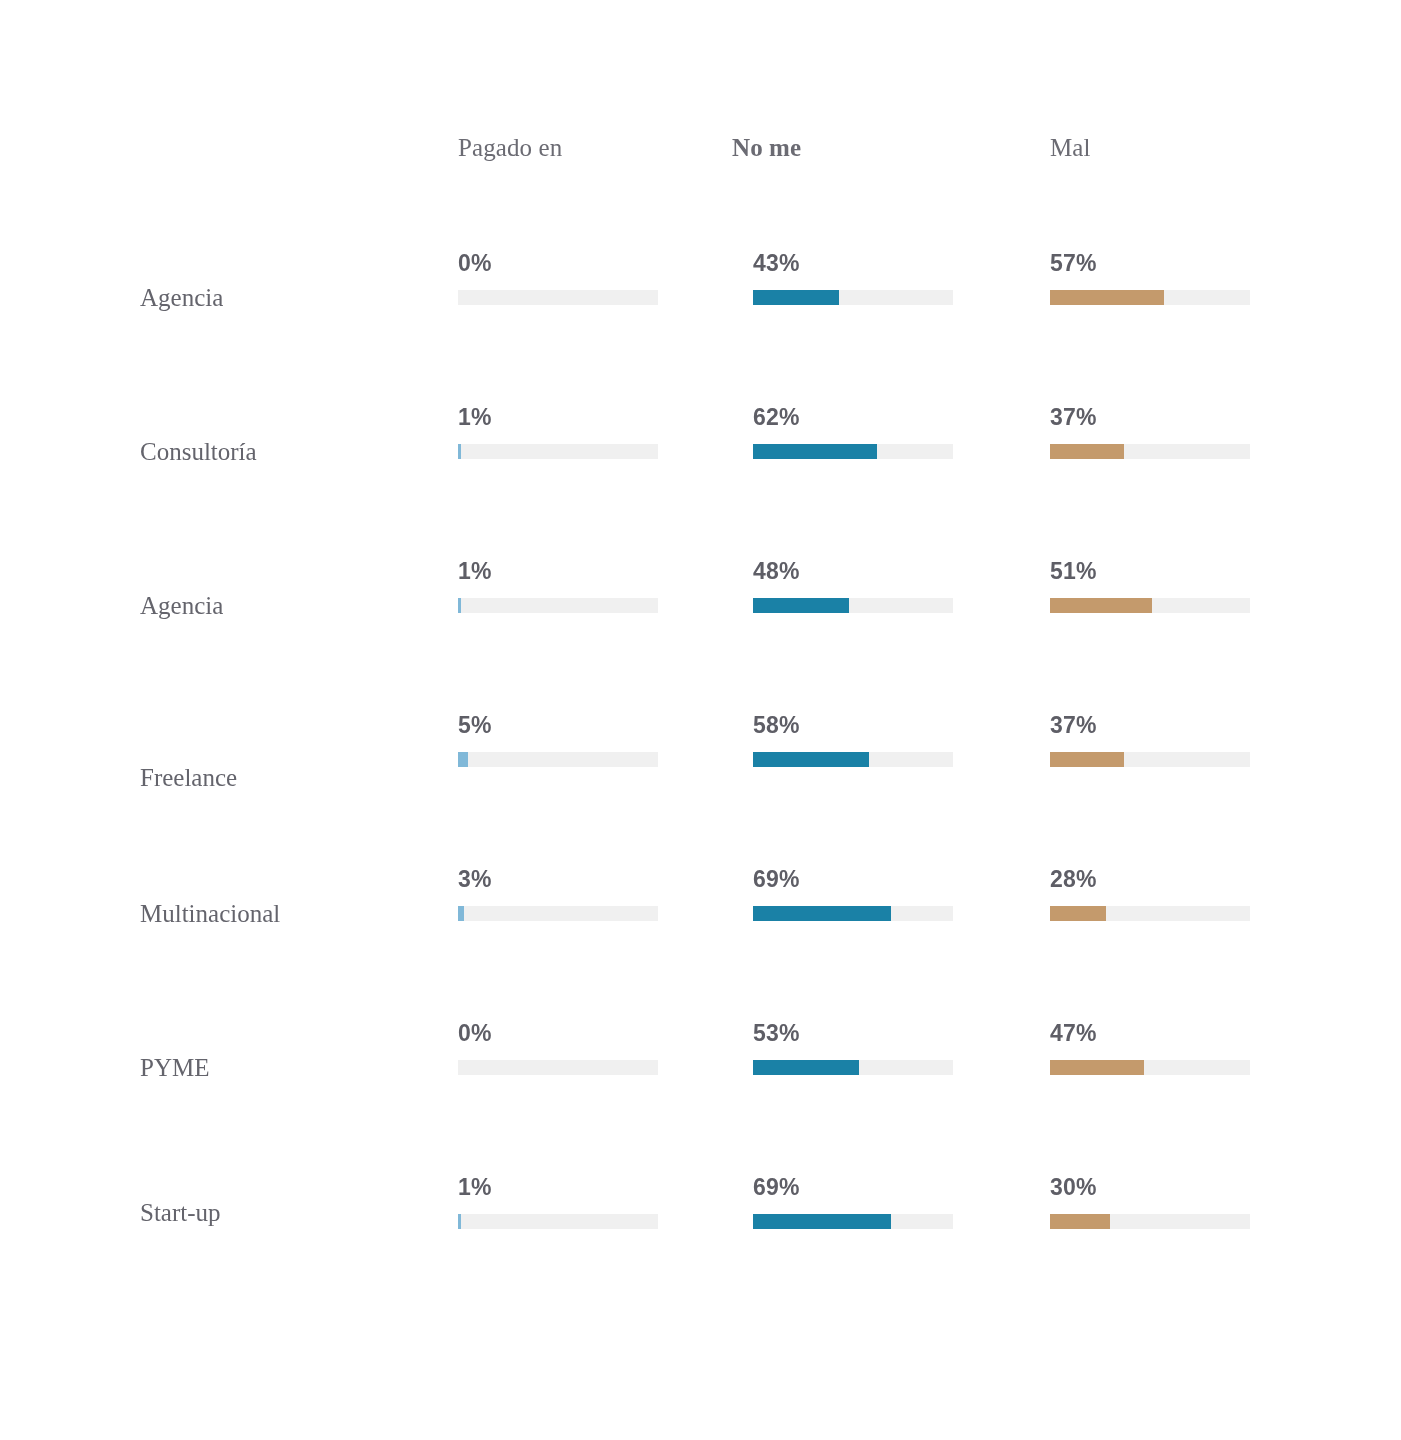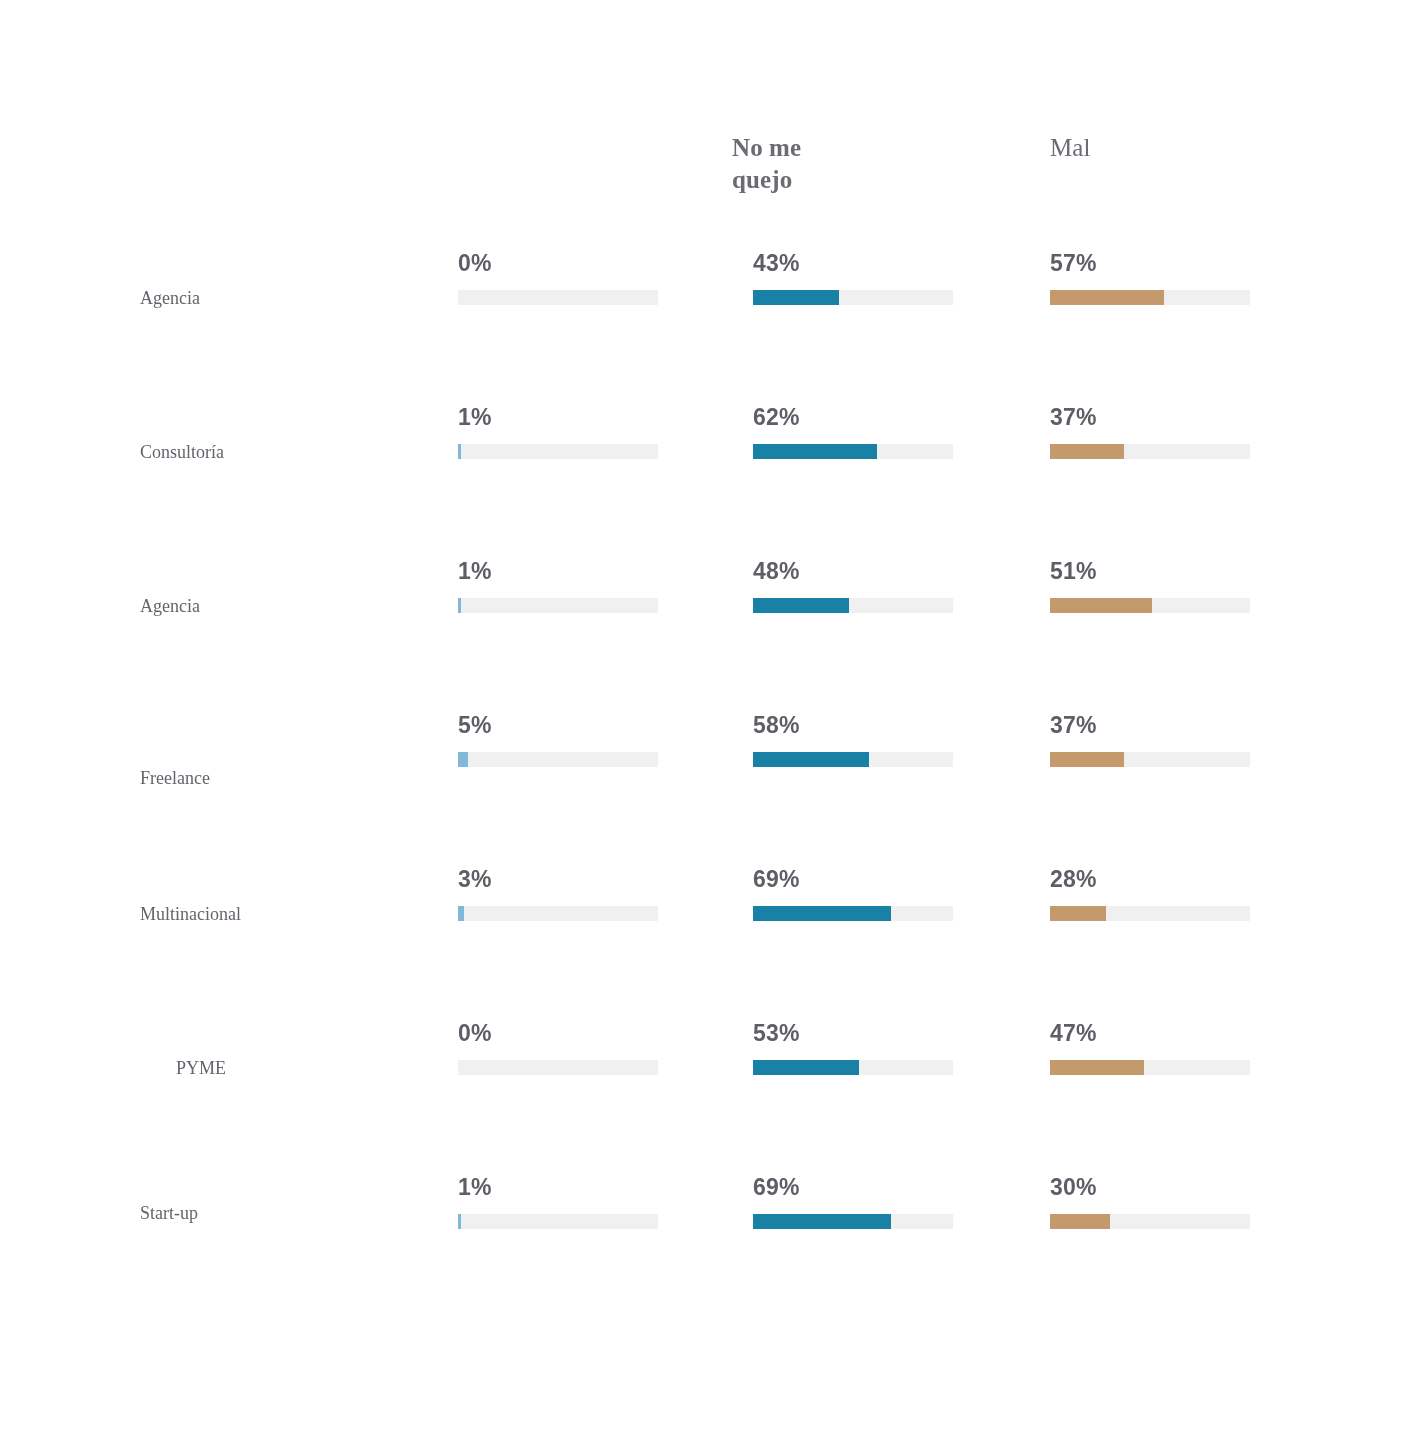--- a/index.html
+++ b/index.html
@@ -55,21 +55,21 @@
     left: 0;
     width: 100%;
     height: 90px;
   }
 
   .row-label {
     position: absolute;
     left: 140px;
     width: 300px;
     font-family: "Liberation Serif", serif;
-    font-size: 18px;
+    font-size: 25px;
     line-height: 30px;
     color: #64646c;
     white-space: nowrap;
   }
 
   .cell {
     position: absolute;
     width: 210px;
     top: 0;
   }
@@ -102,24 +102,24 @@
     width: 0;
   }
 </style>
 </head>
 <body>
 
 <div class="chart">
 
   <div class="header-row">
     <div class="col-header" style="left:458px;">
+      <div>Pagado en</div>
     </div>
     <div class="col-header" style="left:732px;font-weight:bold;">
       <div>No me</div>
-      <div>quejo</div>
     </div>
     <div class="col-header" style="left:1050px;">
       <div>Mal</div>
     </div>
   </div>
 
   <div class="rows">
 
     <div class="row" style="top:250px;">
       <div class="row-label" style="top:33px;">Agencia</div>
@@ -225,21 +225,21 @@
       </div>
       <div class="cell" style="left:1050px;">
         <div class="cell-value">28%</div>
         <div class="bar-track">
           <div class="bar-fill" style="width: 56px; background: rgb(196, 154, 108);"></div>
         </div>
       </div>
     </div>
 
     <div class="row" style="top:1020px;">
-      <div class="row-label" style="top:33px;margin-left:36px;">PYME</div>
+      <div class="row-label" style="top:33px;">PYME</div>
       <div class="cell" style="left:458px;">
         <div class="cell-value">0%</div>
         <div class="bar-track">
           <div class="bar-fill" style="width: 0px; background: rgb(128, 184, 216);"></div>
         </div>
       </div>
       <div class="cell" style="left:753px;">
         <div class="cell-value">53%</div>
         <div class="bar-track">
           <div class="bar-fill" style="width: 106px; background: rgb(26, 129, 166);"></div>

